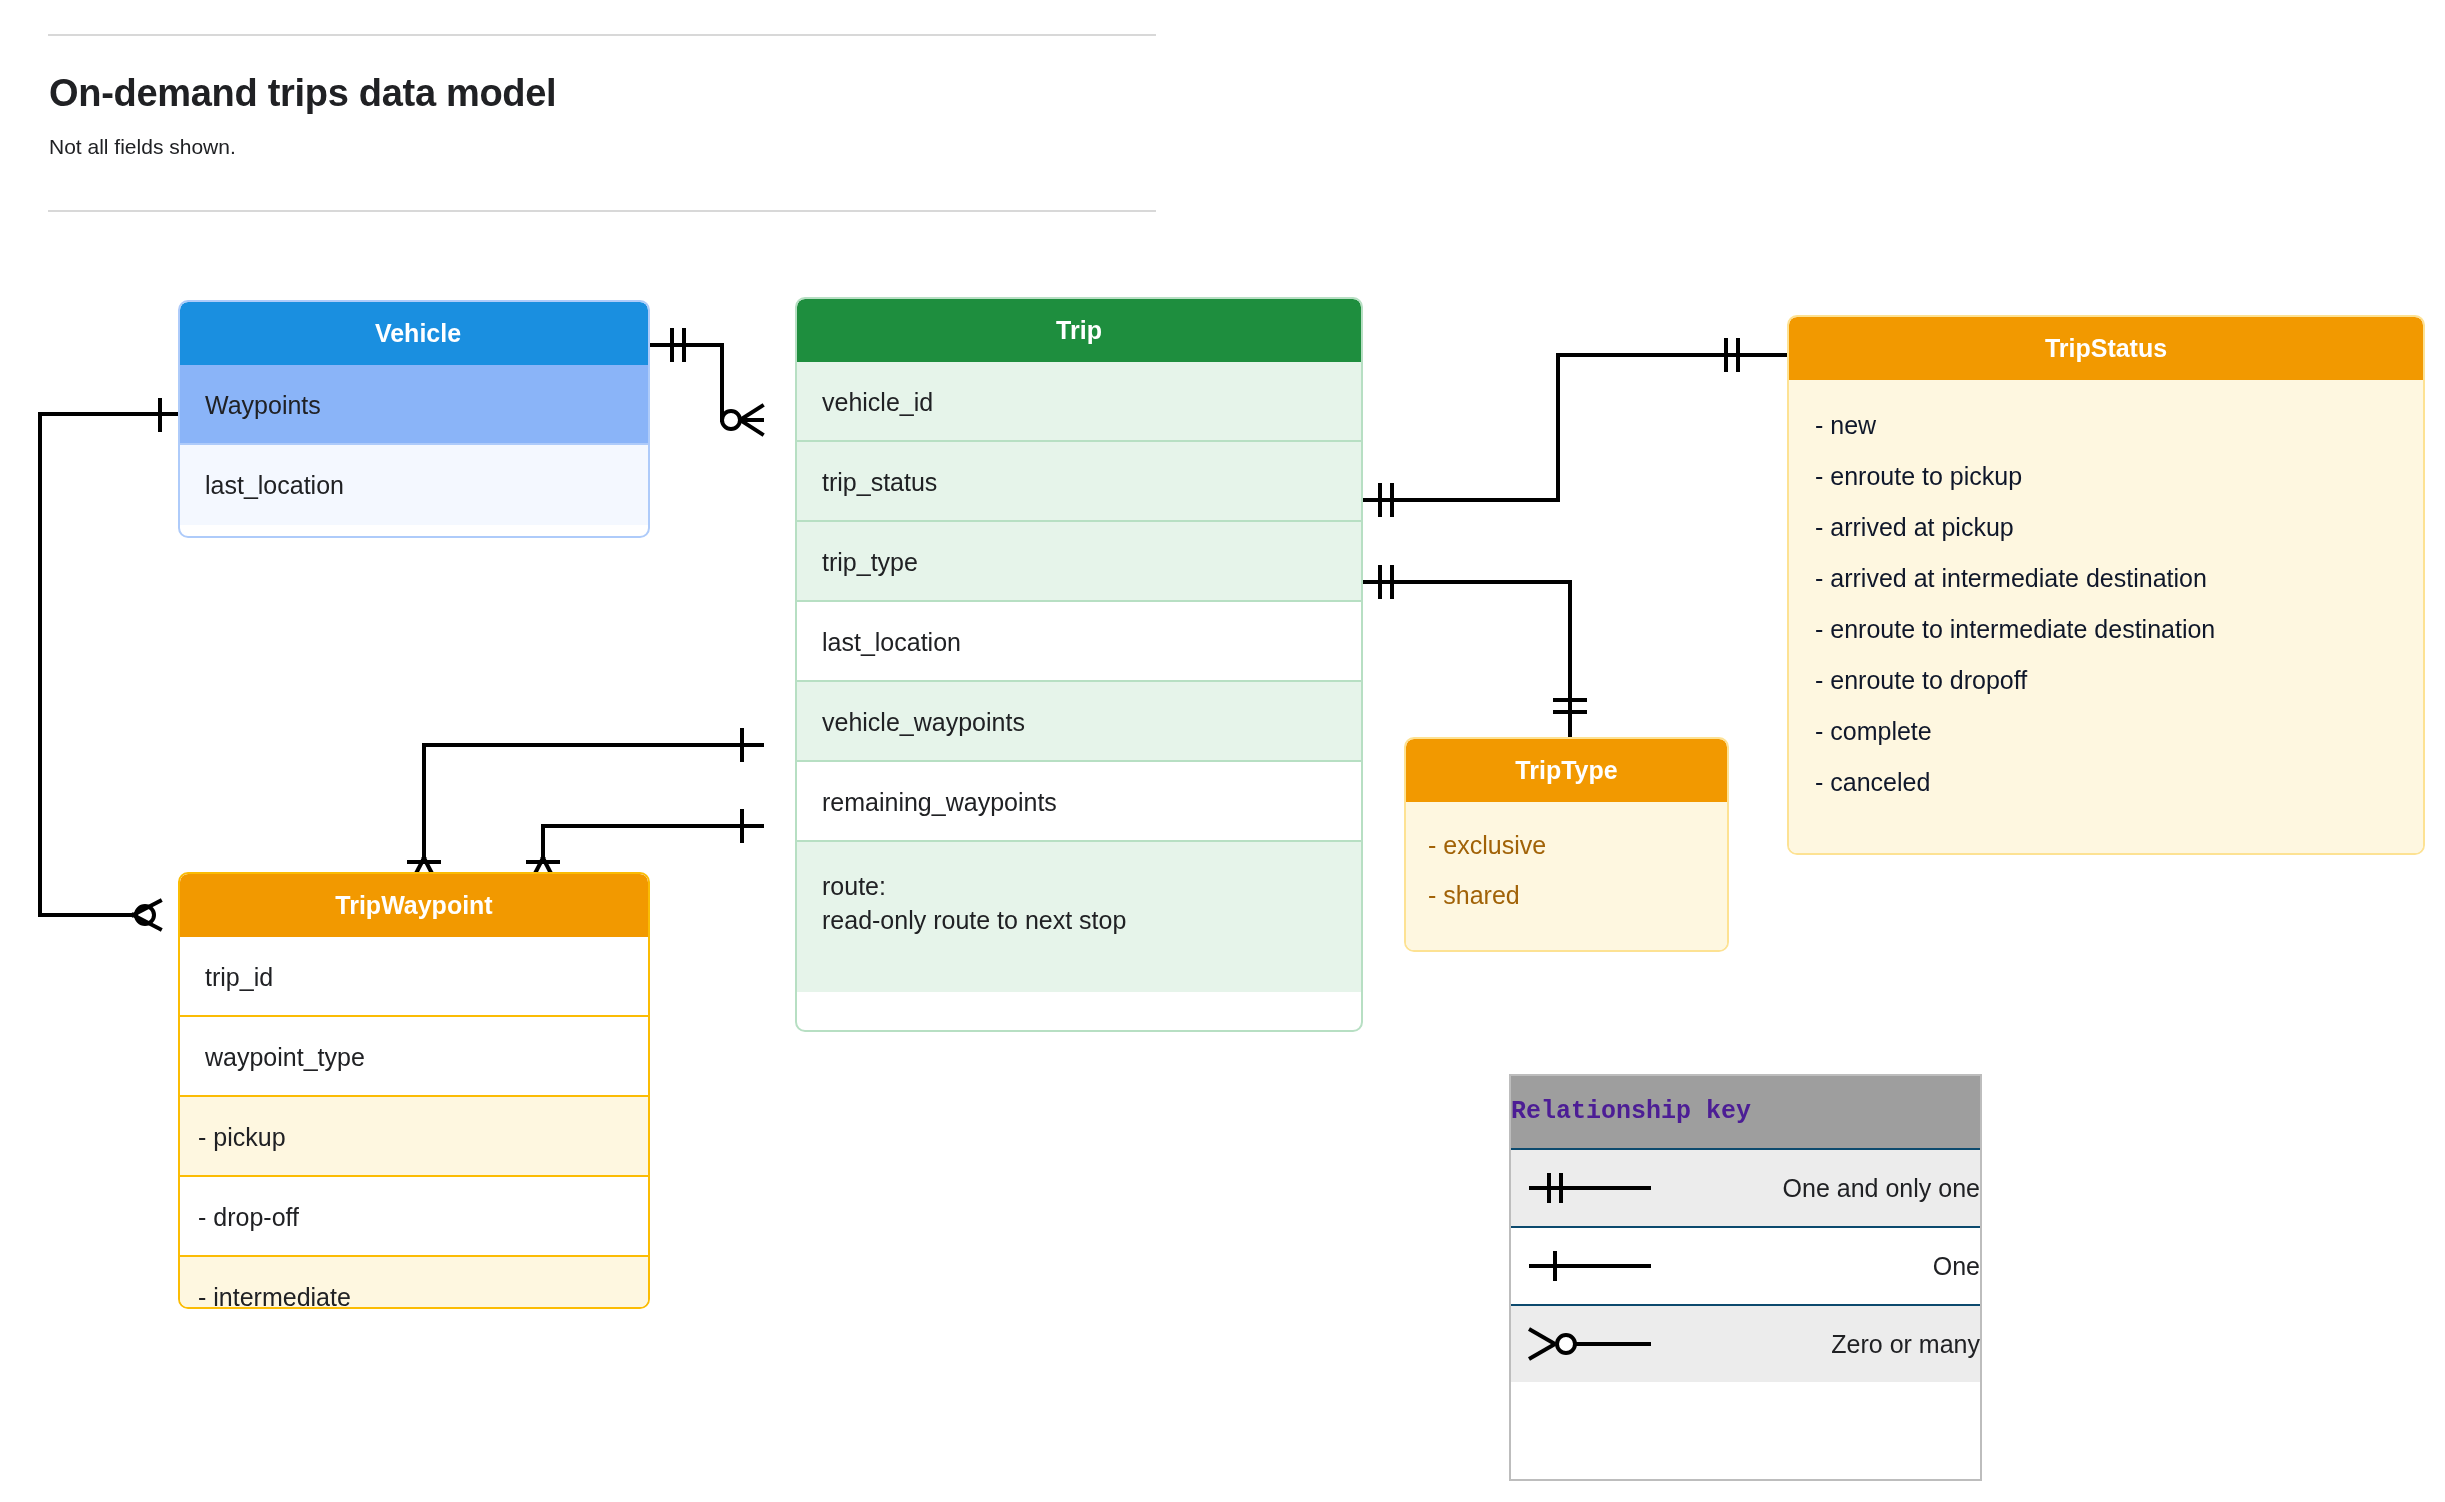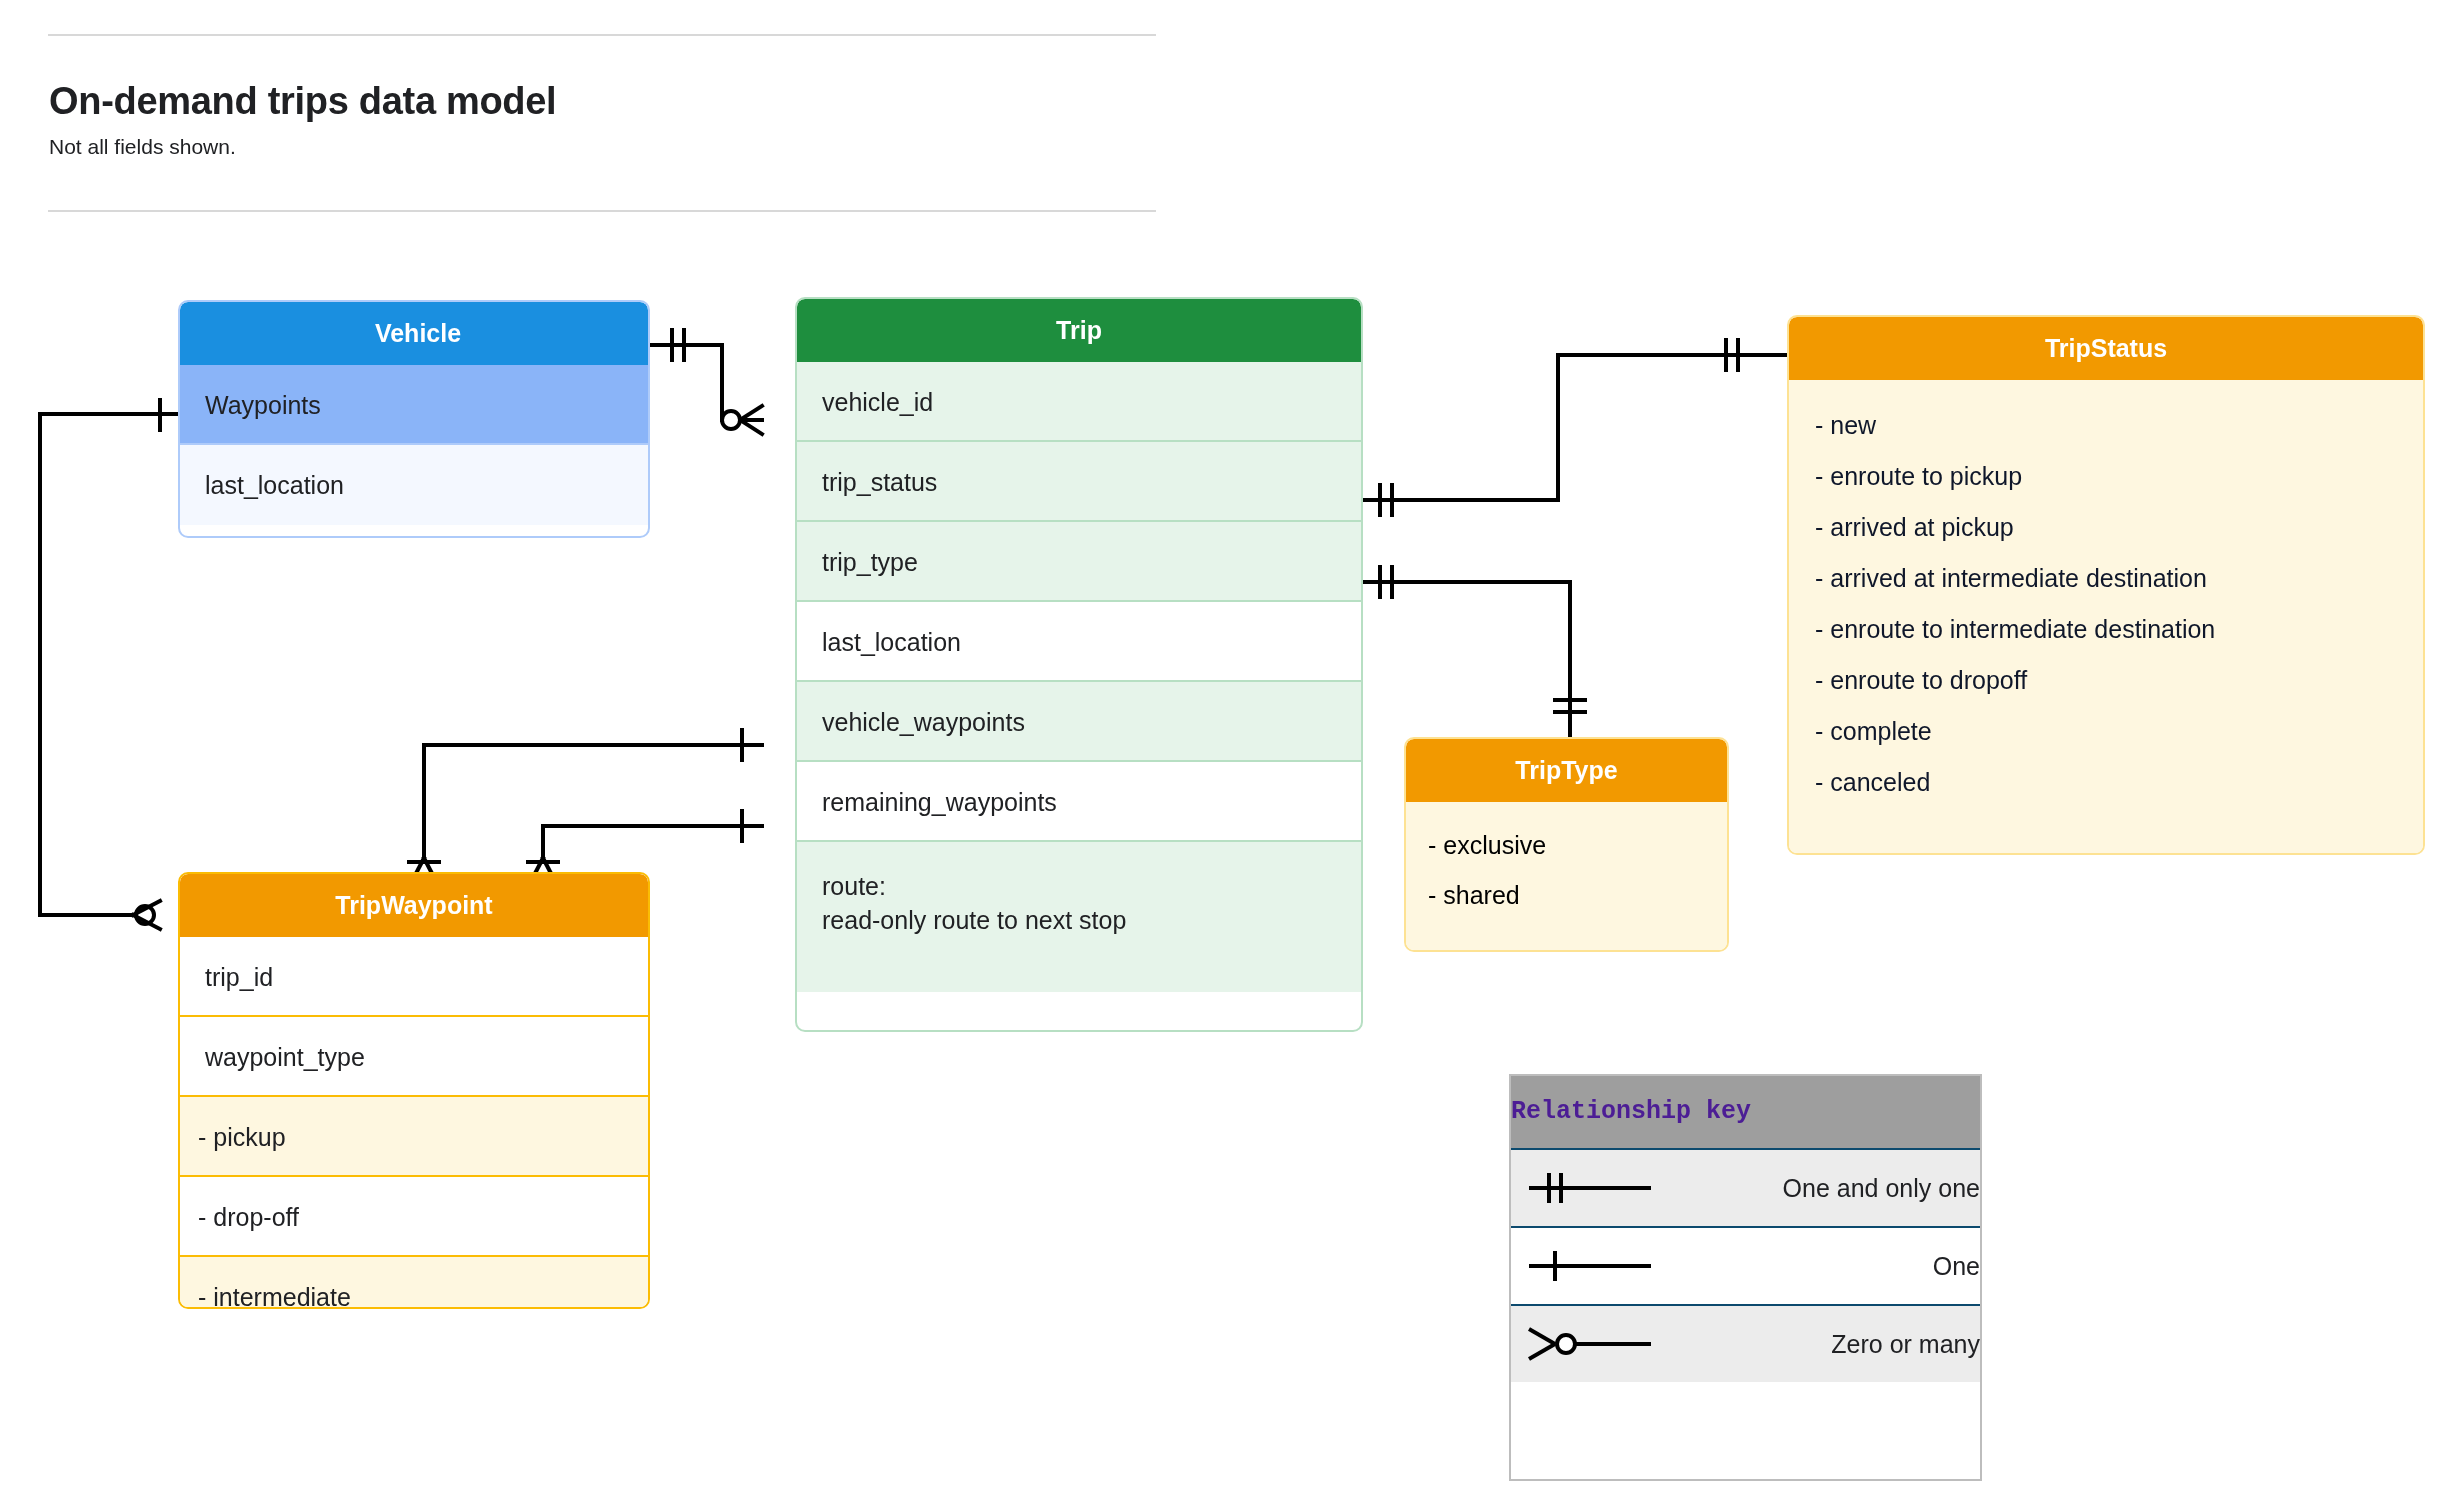--- a/index.html
+++ b/index.html
@@ -24,21 +24,21 @@
     position: absolute;
     background: #d8d8d8;
     height: 2px;
   }
   #rule-top { left: 48px; top: 34px; width: 1108px; }
   #rule-bottom { left: 48px; top: 210px; width: 1108px; }
 
   #title {
     position: absolute;
     left: 49px;
-    top: 80px;
+    top: 72px;
     font-size: 38px;
     font-weight: bold;
     color: #202124;
     letter-spacing: -0.3px;
   }
   #subtitle {
     position: absolute;
     left: 49px;
     top: 135px;
     font-size: 21px;
@@ -111,21 +111,21 @@
   
   #triptype {
     left: 1404px; top: 737px; width: 325px; height: 215px;
     border: 2px solid #fde293;
   }
   #triptype .hdr { background: #f29900; border-radius: 8px 8px 0 0; }
   #triptype .list {
     background: #fef7e0;
     padding: 18px 0 0 22px;
     font-size: 25px;
-    color: #000000;
+    color: #a16207;
     height: 150px;
     box-sizing: border-box;
   }
   #triptype .list div { line-height: 50px; }
 
   
   #tripstatus {
     left: 1787px; top: 315px; width: 638px; height: 540px;
     border: 2px solid #fde293;
   }

